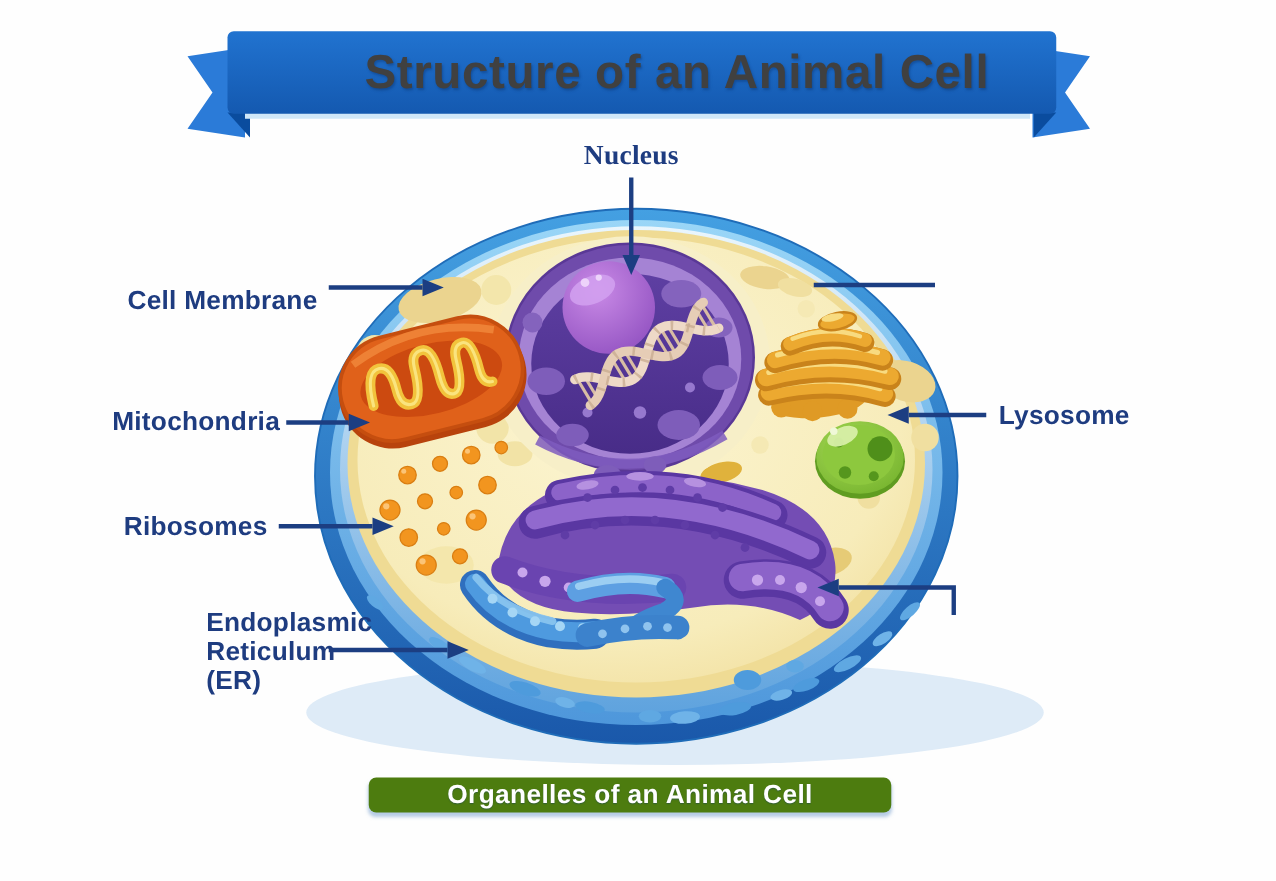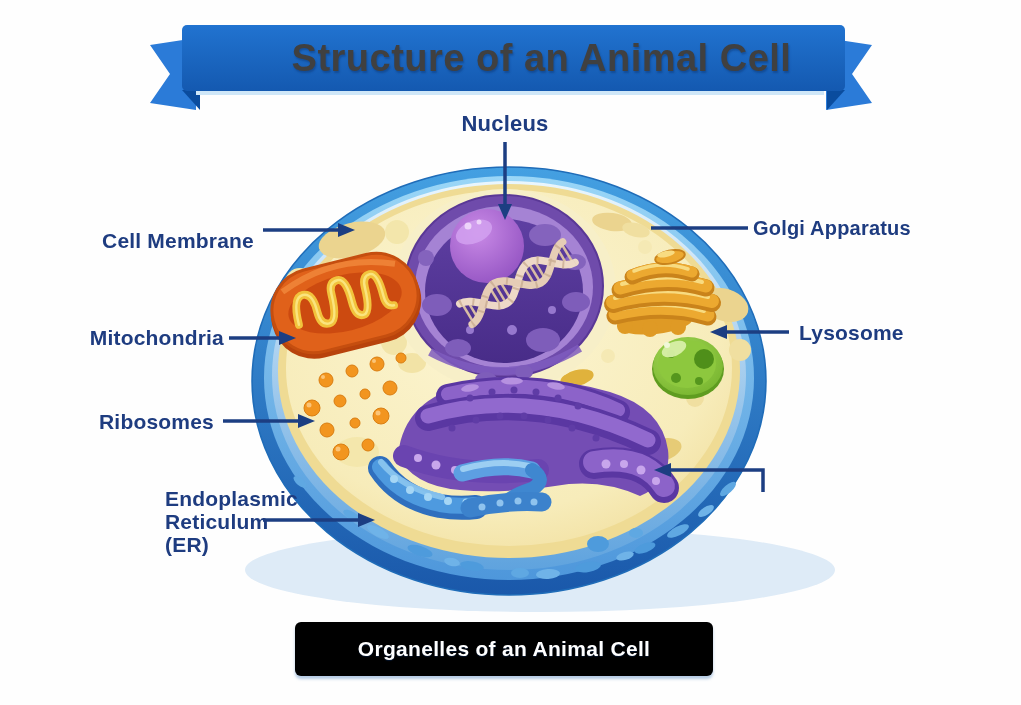--- a/index.html
+++ b/index.html
@@ -15,22 +15,22 @@
   .lbl.right{text-align:right;}
   .lbl.center{text-align:center;}
   #title-banner-text{
     position:absolute;left:182px;top:25px;width:663px;height:66px;
     display:flex;align-items:center;justify-content:center;
     color:#404040;font-size:38px;font-weight:bold;letter-spacing:.5px;
     text-shadow:1px 2px 2px rgba(10,50,110,.45);
     margin-left:28px;
   }
   #caption-banner{
-    position:absolute;left:295px;top:622px;width:418px;height:54px;
-    background:#000000;border-radius:6px;
+    position:absolute;left:295px;top:622px;width:418px;height:28px;
+    background:#4d7c0f;border-radius:6px;
     display:flex;align-items:center;justify-content:center;
     color:#ffffff;font-size:21px;font-weight:bold;letter-spacing:.3px;
     box-shadow:0 3px 3px rgba(120,160,205,.55);
     text-shadow:0 1px 1px rgba(10,50,110,.4);
   }
 </style>
 </head>
 <body>
 
 <div id="stage">
@@ -341,25 +341,24 @@
     </g>
     <g>
       <path d="M763,492 L763,470 L671,470" fill="none"></path>
       <polygon points="654,470 671,463 671,477" stroke="none"></polygon>
     </g>
   </g>
 </svg>
 
   <div id="title-banner-text">Structure of an Animal Cell</div>
 
-  <div class="lbl center" style="left:420px;top:113px;width:170px;font-size:22px;">Nucleus</div>
+  <div class="lbl center" style="left:420px;top:113px;width:170px;font-size:22px;font-family:Liberation Serif, serif;">Nucleus</div>
 
   <div class="lbl right" style="left:92px;top:218px;width:162px;margin-top:12px;">Cell Membrane</div>
 
-  <div class="lbl" style="left:753px;top:217px;width:210px;font-size:20px;">Golgi Apparatus</div>
 
   <div class="lbl right" style="left:58px;top:327px;width:166px;">Mitochondria</div>
 
   <div class="lbl right" style="left:60px;top:411px;width:154px;">Ribosomes</div>
 
   <div class="lbl" style="left:799px;top:322px;width:140px;">Lysosome</div>
 
   <div class="lbl" style="left:125px;top:487px;width:152px;line-height:23px;margin-left:40px;">Endoplasmic Reticulum (ER)</div>
 
   <div id="caption-banner">

